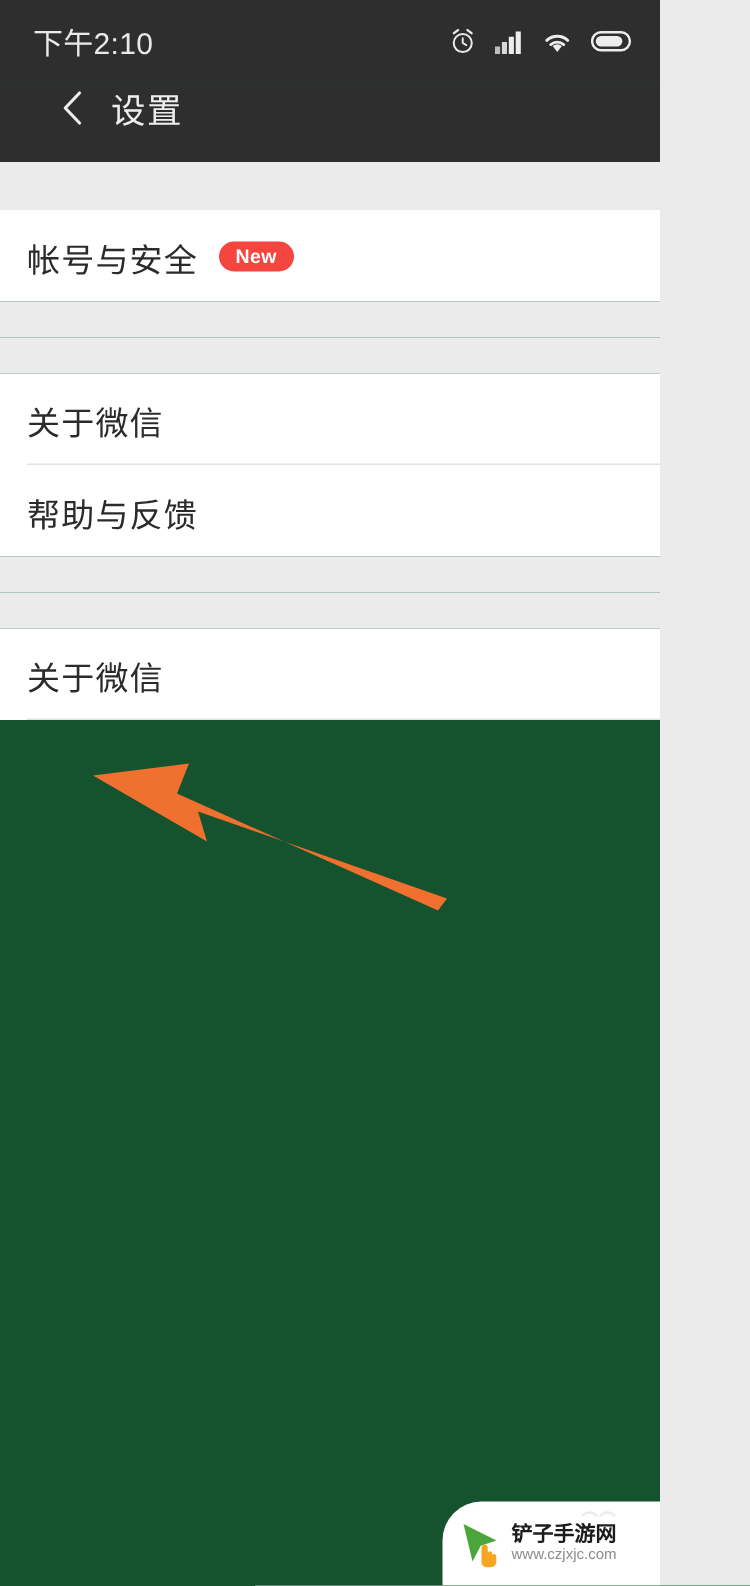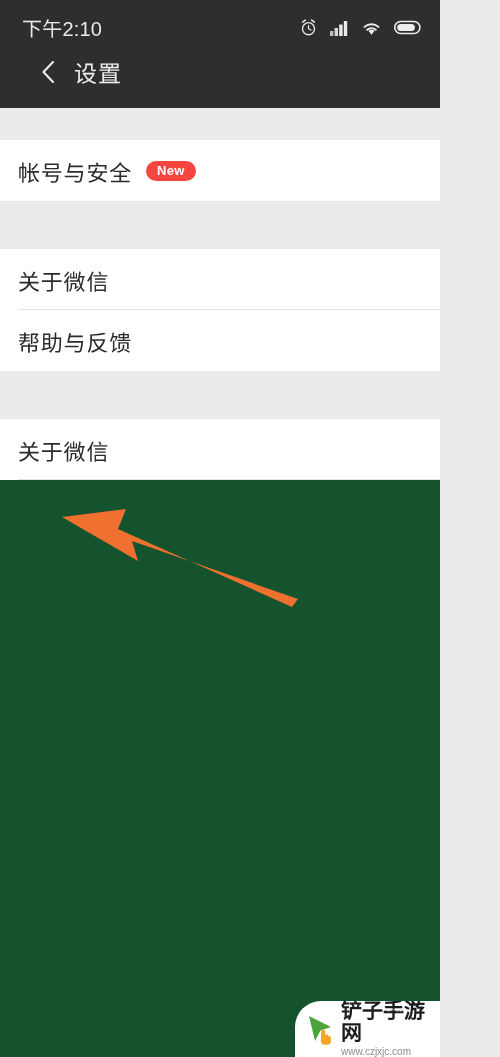--- a/index.html
+++ b/index.html
@@ -151,21 +151,21 @@
     height: 34px;
     position: relative;
   }
   .wm-text {
     margin-left: 4px;
     display: flex;
     flex-direction: column;
     justify-content: center;
   }
   .wm-name {
-    font-size: 21px;
+    font-size: 14px;
     font-weight: bold;
     color: #1c1c1c;
     letter-spacing: 0px;
     line-height: 1.05;
   }
   .wm-url {
     font-size: 10px;
     color: #8c8c8c;
     letter-spacing: 0px;
     line-height: 1.2;

